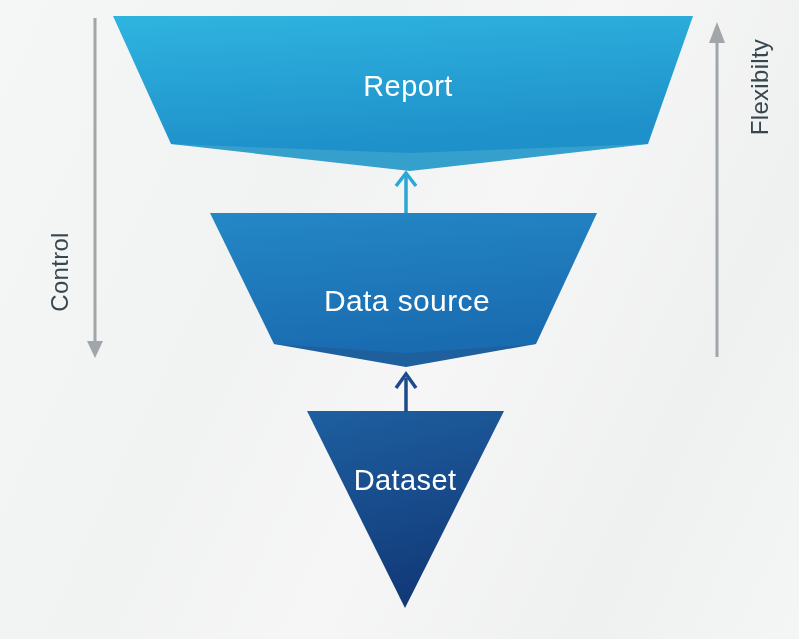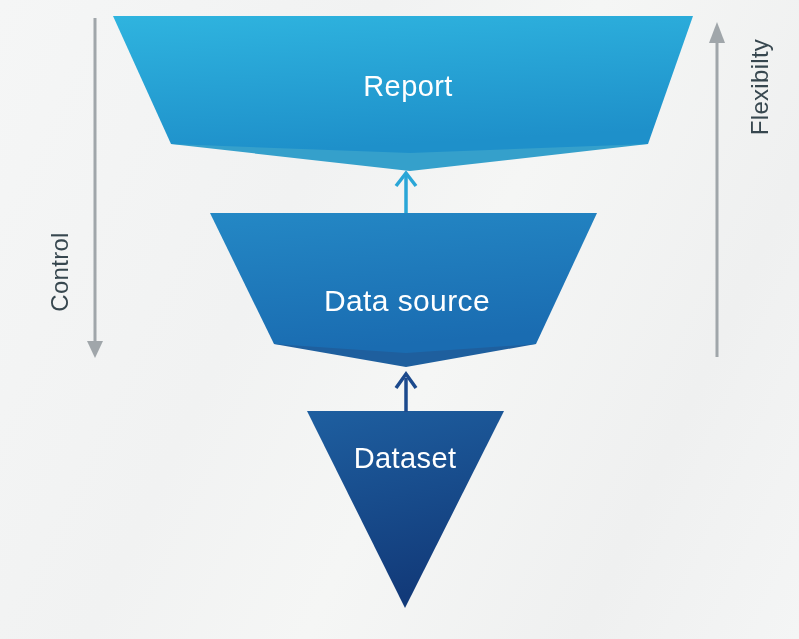--- a/index.html
+++ b/index.html
@@ -16,21 +16,21 @@
   .shape-label {
     position: absolute;
     transform: translate(-50%, -50%);
     color: #ffffff;
     white-space: nowrap;
     letter-spacing: 0.4px;
     font-weight: 400;
   }
   .lbl-report     { left: 408px; top:  86px; font-size: 29px; }
   .lbl-datasource { left: 407px; top: 281px; font-size: 30px; margin-top: 20px; }
-  .lbl-dataset    { left: 405px; top: 458px; font-size: 29px; }
+  .lbl-dataset    { left: 405px; top: 480px; font-size: 29px; }
   .v-label {
     position: absolute;
     transform: translate(-50%, -50%) rotate(-90deg);
     color: #37474f;
     white-space: nowrap;
     font-size: 24px;
     letter-spacing: 0.3px;
   }
   .lbl-control    { left: 60px;  top: 272px; }
   .lbl-flexibility{ left: 760px; top: 87px;  }

